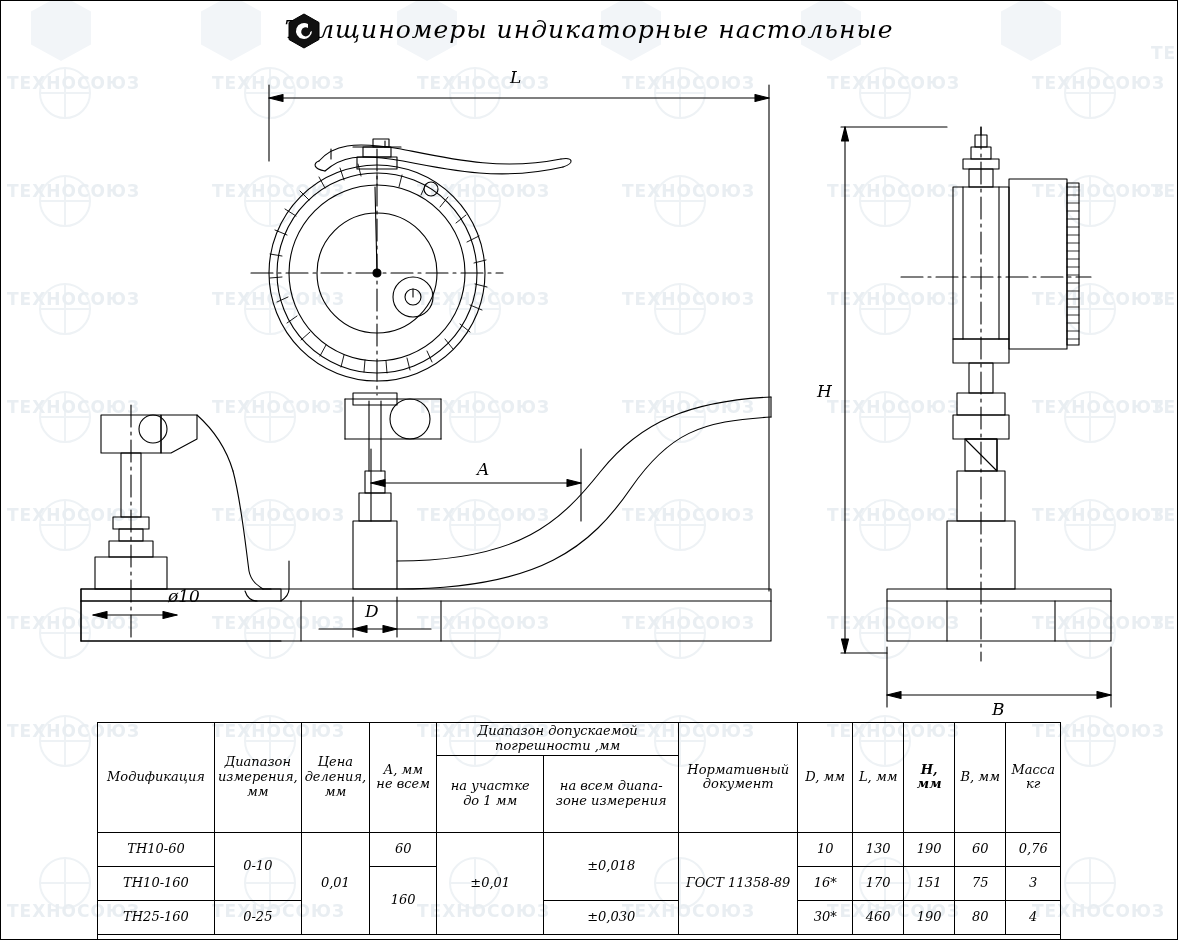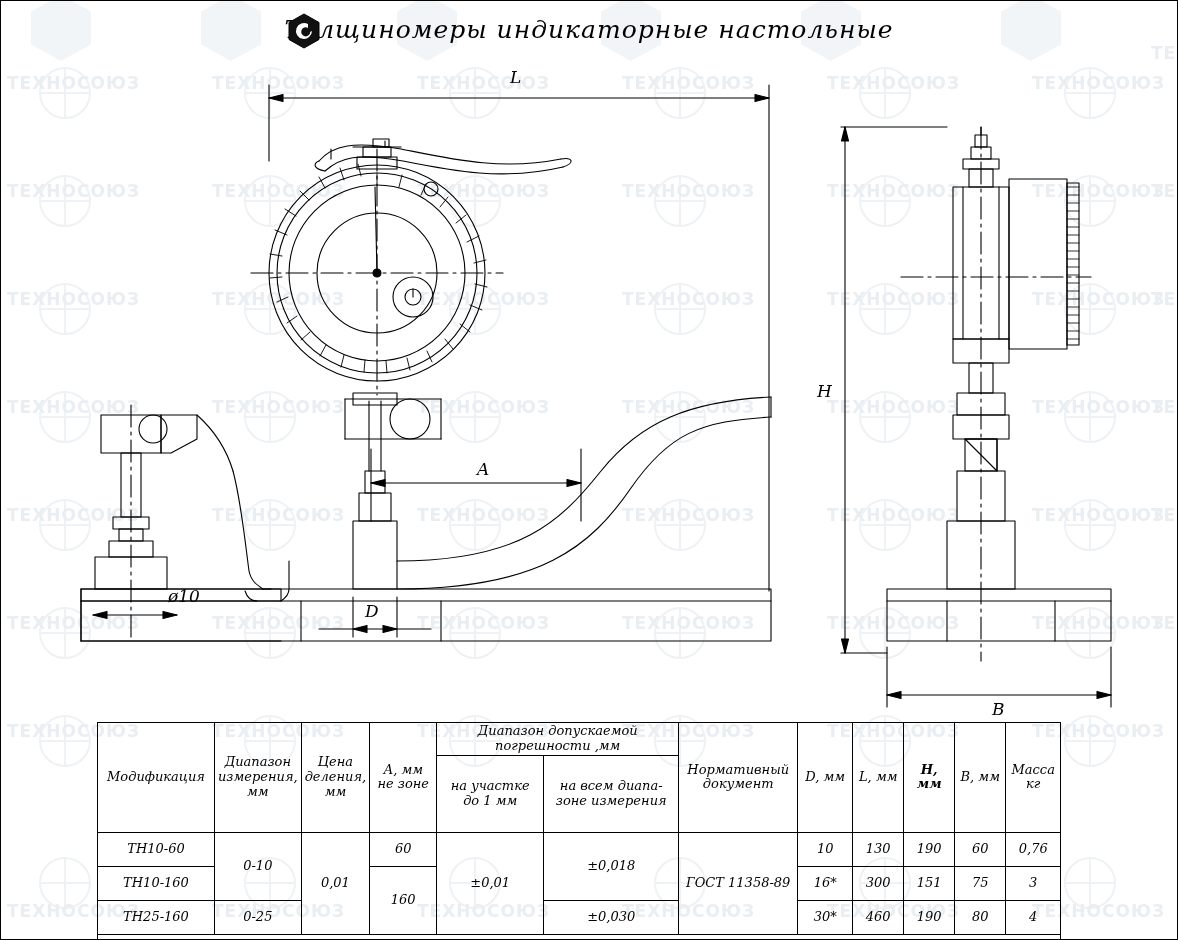--- a/index.html
+++ b/index.html
@@ -480,21 +480,21 @@
     <thead>
       <tr>
         <th rowspan="2" style="width:110px;margin-top:32px;">Модификация</th>
         <th rowspan="2" style="width:78px; white-space:pre-line;">Диапазон
 измерения,
 мм</th>
         <th rowspan="2" style="width:52px; white-space:pre-line;">Цена
 деления,
 мм</th>
         <th rowspan="2" style="width:60px; white-space:pre-line;">А, мм
-не зоне</th>
+не всем</th>
         <th colspan="2" style="height:26px;">Диапазон допускаемой погрешности ,мм</th>
         <th rowspan="2" style="width:112px; white-space:pre-line;font-style:italic;">Нормативный
 документ</th>
         <th rowspan="2" style="width:48px;">D, мм</th>
         <th rowspan="2" style="width:44px;">L, мм</th>
         <th rowspan="2" style="width:44px;font-weight:bold;">H, мм</th>
         <th rowspan="2" style="width:44px;">B, мм</th>
         <th rowspan="2" style="width:48px; white-space:pre-line;">Масса
 кг</th>
       </tr>
@@ -517,21 +517,21 @@
         <td>10</td>
         <td>130</td>
         <td>190</td>
         <td>60</td>
         <td>0,76</td>
       </tr>
       <tr>
         <td>ТН10-160</td>
         <td rowspan="2">160</td>
         <td>16*</td>
-        <td>300</td>
+        <td>170</td>
         <td>151</td>
         <td>75</td>
         <td>3</td>
       </tr>
       <tr>
         <td>ТН25-160</td>
         <td>0-25</td>
         <td>±0,030</td>
         <td>30*</td>
         <td>460</td>

